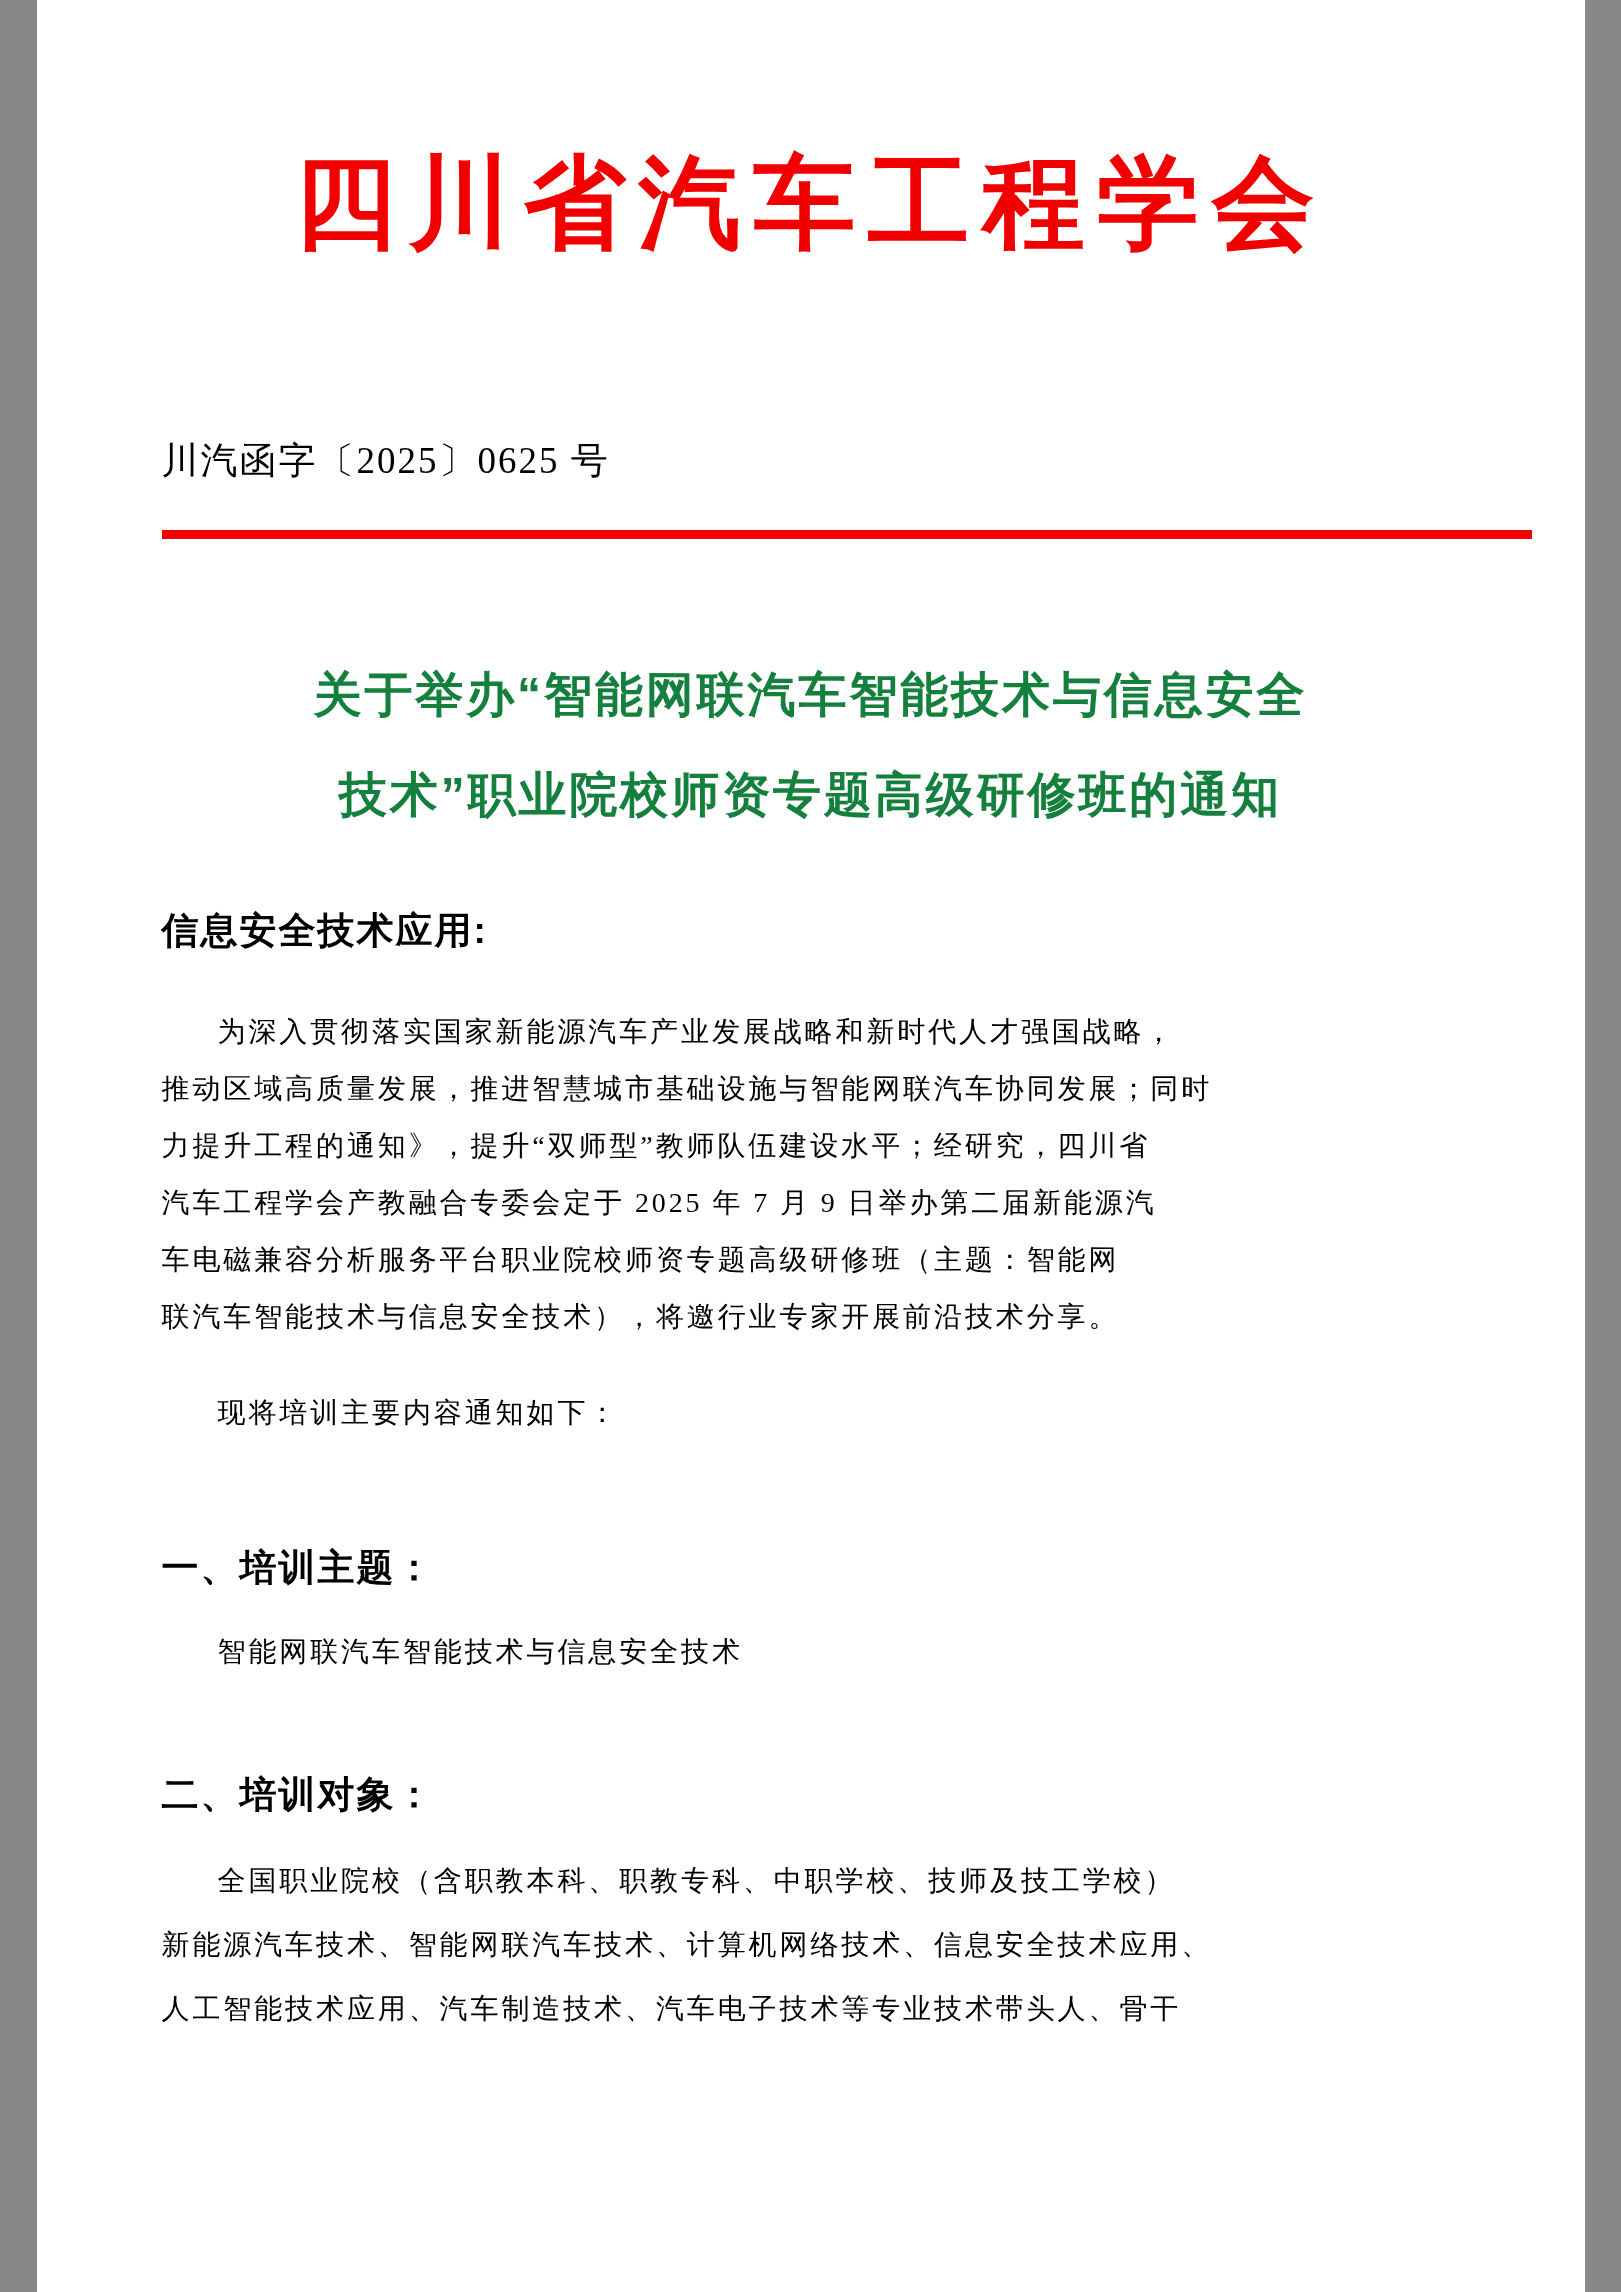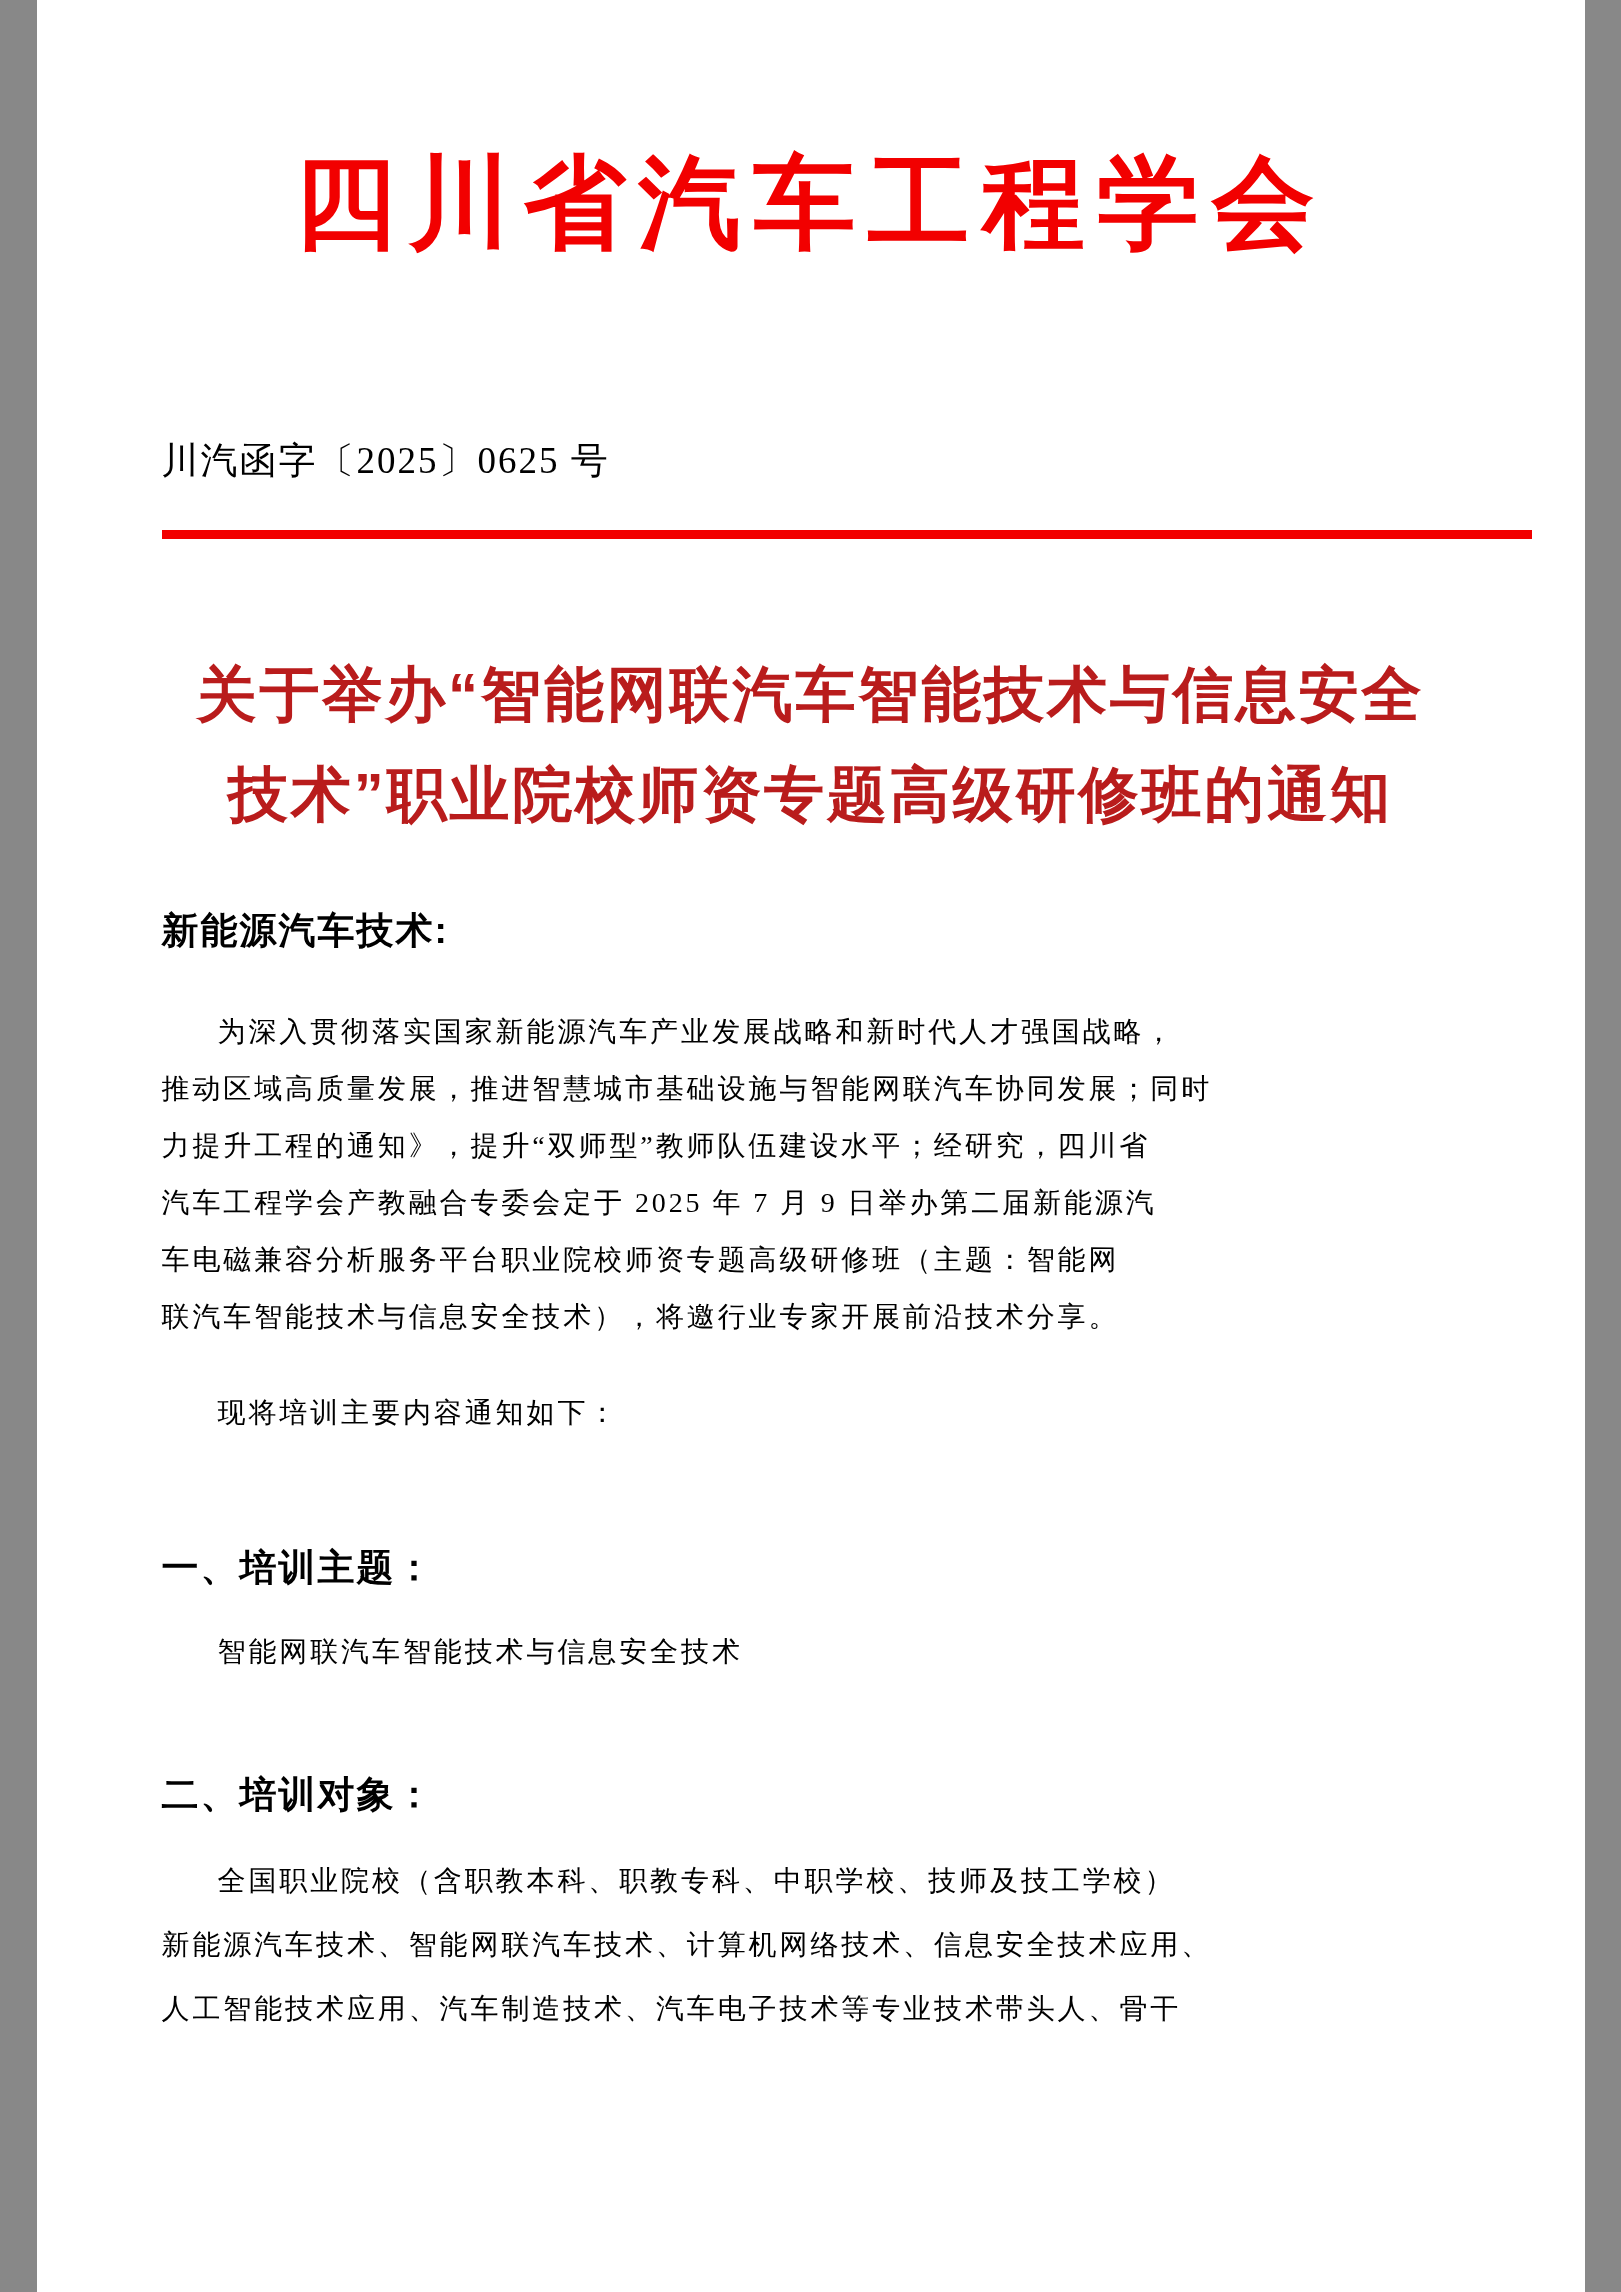--- a/index.html
+++ b/index.html
@@ -32,23 +32,23 @@
   .red-rule {
     margin-top:44px;
     width:1370px;
     height:8.8px;
   }
   .notice-title {
     margin-top:106px;
     text-align:center;
     font-family:"Liberation Sans","DejaVu Sans",sans-serif;
     font-weight:700;
-    font-size:60px;
+    font-size:48px;
     letter-spacing:2.9px;
-    color:#b91c1c;
+    color:#15803d;
   }
   .notice-title .line { line-height:100px; }
   .salutation {
     margin-top:61px;
     font-family:"Liberation Sans","DejaVu Sans",sans-serif;
     font-weight:700;
     font-size:37px;
     letter-spacing:2px;
     color:#000;
   }
@@ -90,21 +90,21 @@
 
   <div class="doc-number">川汽函字〔2025〕0625 号</div>
 
   <div class="red-rule" style="background: rgb(242, 0, 0);"></div>
 
   <div class="notice-title">
       <div class="line">关于举办“智能网联汽车智能技术与信息安全</div>
       <div class="line">技术”职业院校师资专题高级研修班的通知</div>
     </div>
 
-  <div class="salutation">新能源汽车技术:</div>
+  <div class="salutation">信息安全技术应用:</div>
 
   <div class="body-text intro indent-first">
       <div class="line">为深入贯彻落实国家新能源汽车产业发展战略和新时代人才强国战略，</div>
       <div class="line">推动区域高质量发展，推进智慧城市基础设施与智能网联汽车协同发展；同时</div>
       <div class="line">力提升工程的通知》，提升“双师型”教师队伍建设水平；经研究，四川省</div>
       <div class="line">汽车工程学会产教融合专委会定于 2025 年 7 月 9 日举办第二届新能源汽</div>
       <div class="line">车电磁兼容分析服务平台职业院校师资专题高级研修班（主题：智能网</div>
       <div class="line">联汽车智能技术与信息安全技术），将邀行业专家开展前沿技术分享。</div>
     </div>
 

